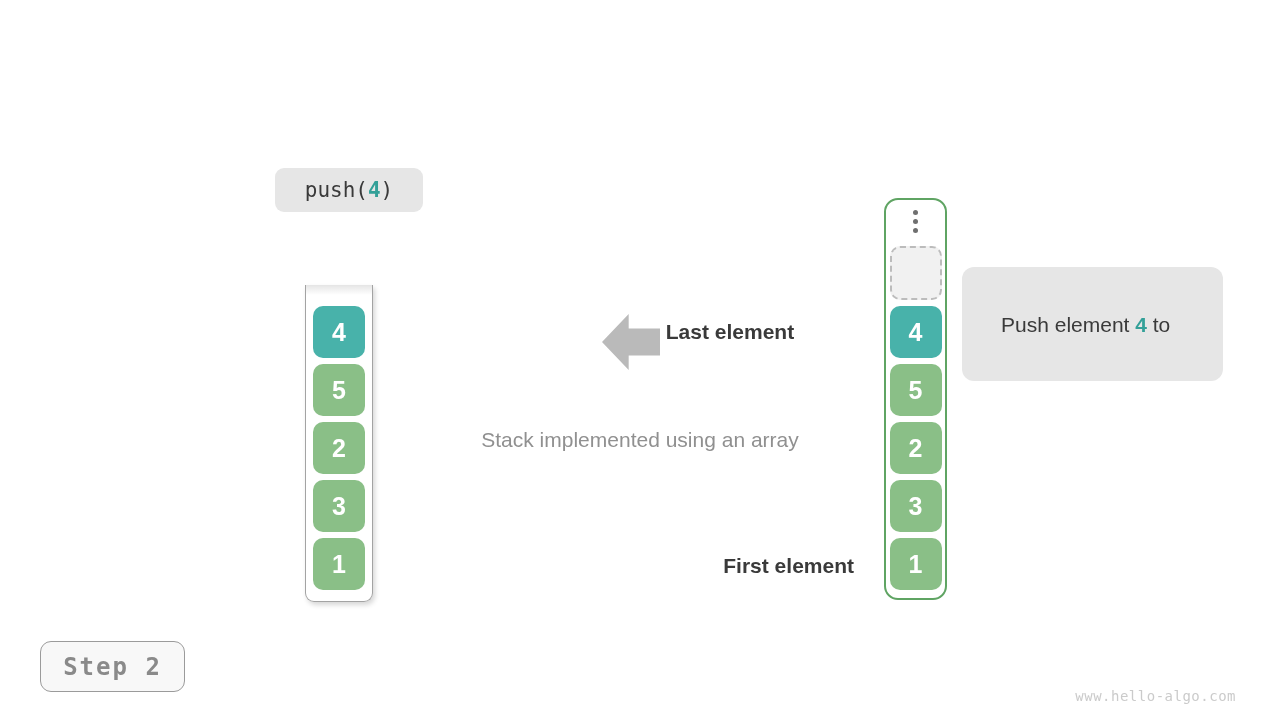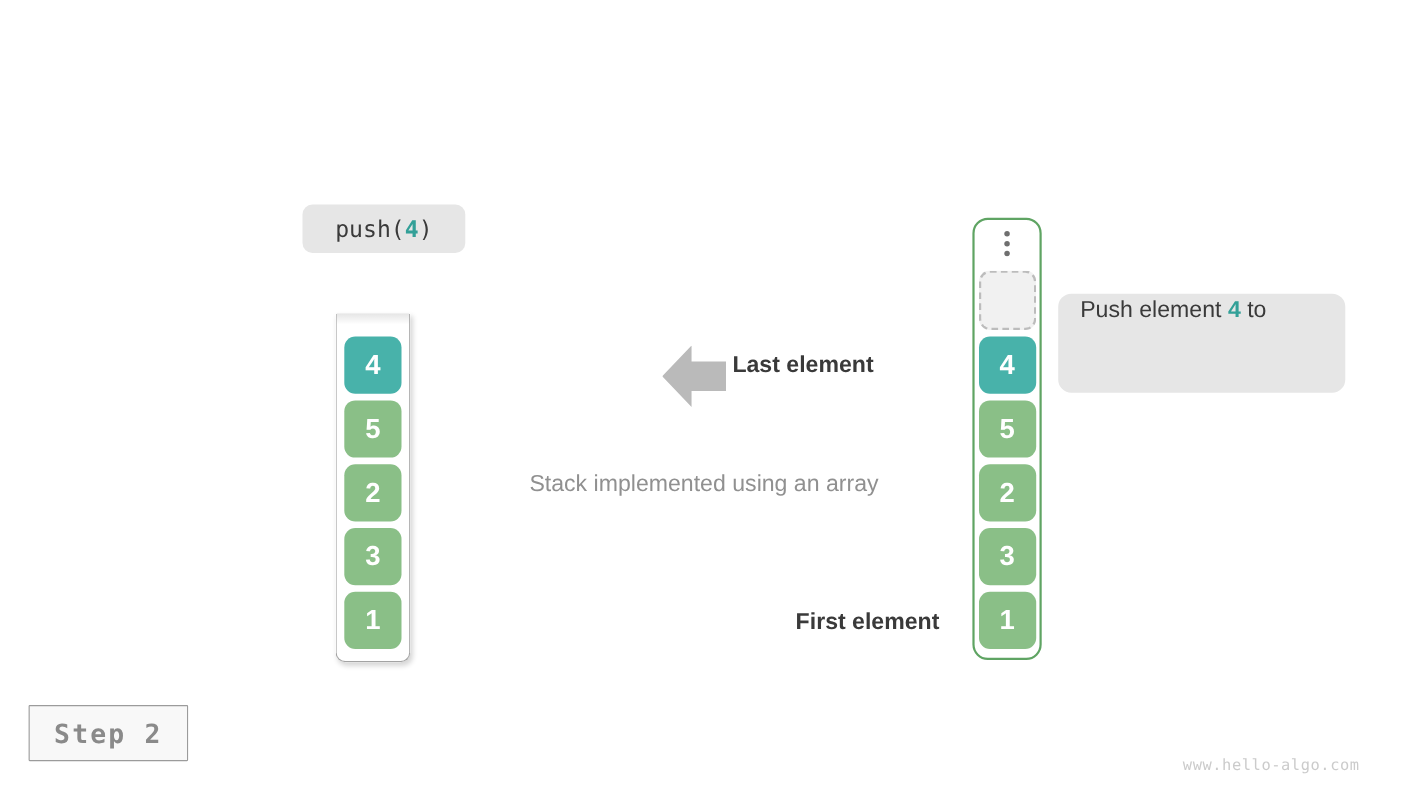--- a/index.html
+++ b/index.html
@@ -6,21 +6,21 @@
   #canvas {
     position: relative;
     width: 1280px; height: 720px;
     background: #ffffff;
     overflow: hidden;
     font-family: "Liberation Sans", sans-serif;
   }
 
   
   .push-label {
-    position: absolute; left: 275px; top: 186px;
+    position: absolute; left: 275px; top: 168px;
     width: 148px; height: 44px;
     background: var(--label_bg);
     border-radius: 9px;
     display: flex; align-items: center; justify-content: center;
     font-family: "DejaVu Sans Mono", monospace;
     font-size: 21px; color: var(--text_dark);
   }
   .accent-bold { color: var(--accent_teal); font-weight: bold; }
 
   
@@ -91,36 +91,36 @@
     margin-top: 13px;
     width: 52px; height: 54px; box-sizing: border-box;
     border: 2px dashed var(--dashed_border);
     border-radius: 10px;
     background: var(--dashed_bg);
   }
 
   
   .tooltip {
     position: absolute; left: 962px; top: 267px;
-    width: 261px; height: 90px; box-sizing: border-box;
+    width: 261px; height: 114px; box-sizing: border-box;
     background: var(--label_bg);
     border-radius: 12px;
-    display: flex; align-items: flex-start;
-    padding-left: 20px;
+    display: flex; align-items: center;
+    padding-left: 39px;
     font-size: 21px; color: var(--text_dark); line-height: 29px;
   }
   .tooltip .accent { color: var(--accent_teal); }
 
   
   .step-box {
-    position: absolute; left: 26px; top: 641px;
+    position: absolute; left: 40px; top: 641px;
     width: 145px; height: 51px; box-sizing: border-box;
     background: var(--step_bg);
     border: 1.5px solid var(--step_border);
-    border-radius: 1px;
+    border-radius: 11px;
     display: flex; align-items: center; justify-content: center;
     font-family: "DejaVu Sans Mono", monospace;
     font-weight: bold; font-size: 24px; letter-spacing: 2px;
     color: var(--step_text);
   }
 
   .watermark {
     position: absolute; right: 44px; top: 678px;
     font-family: "DejaVu Sans Mono", monospace;
     font-size: 14px; letter-spacing: 0.5px;

